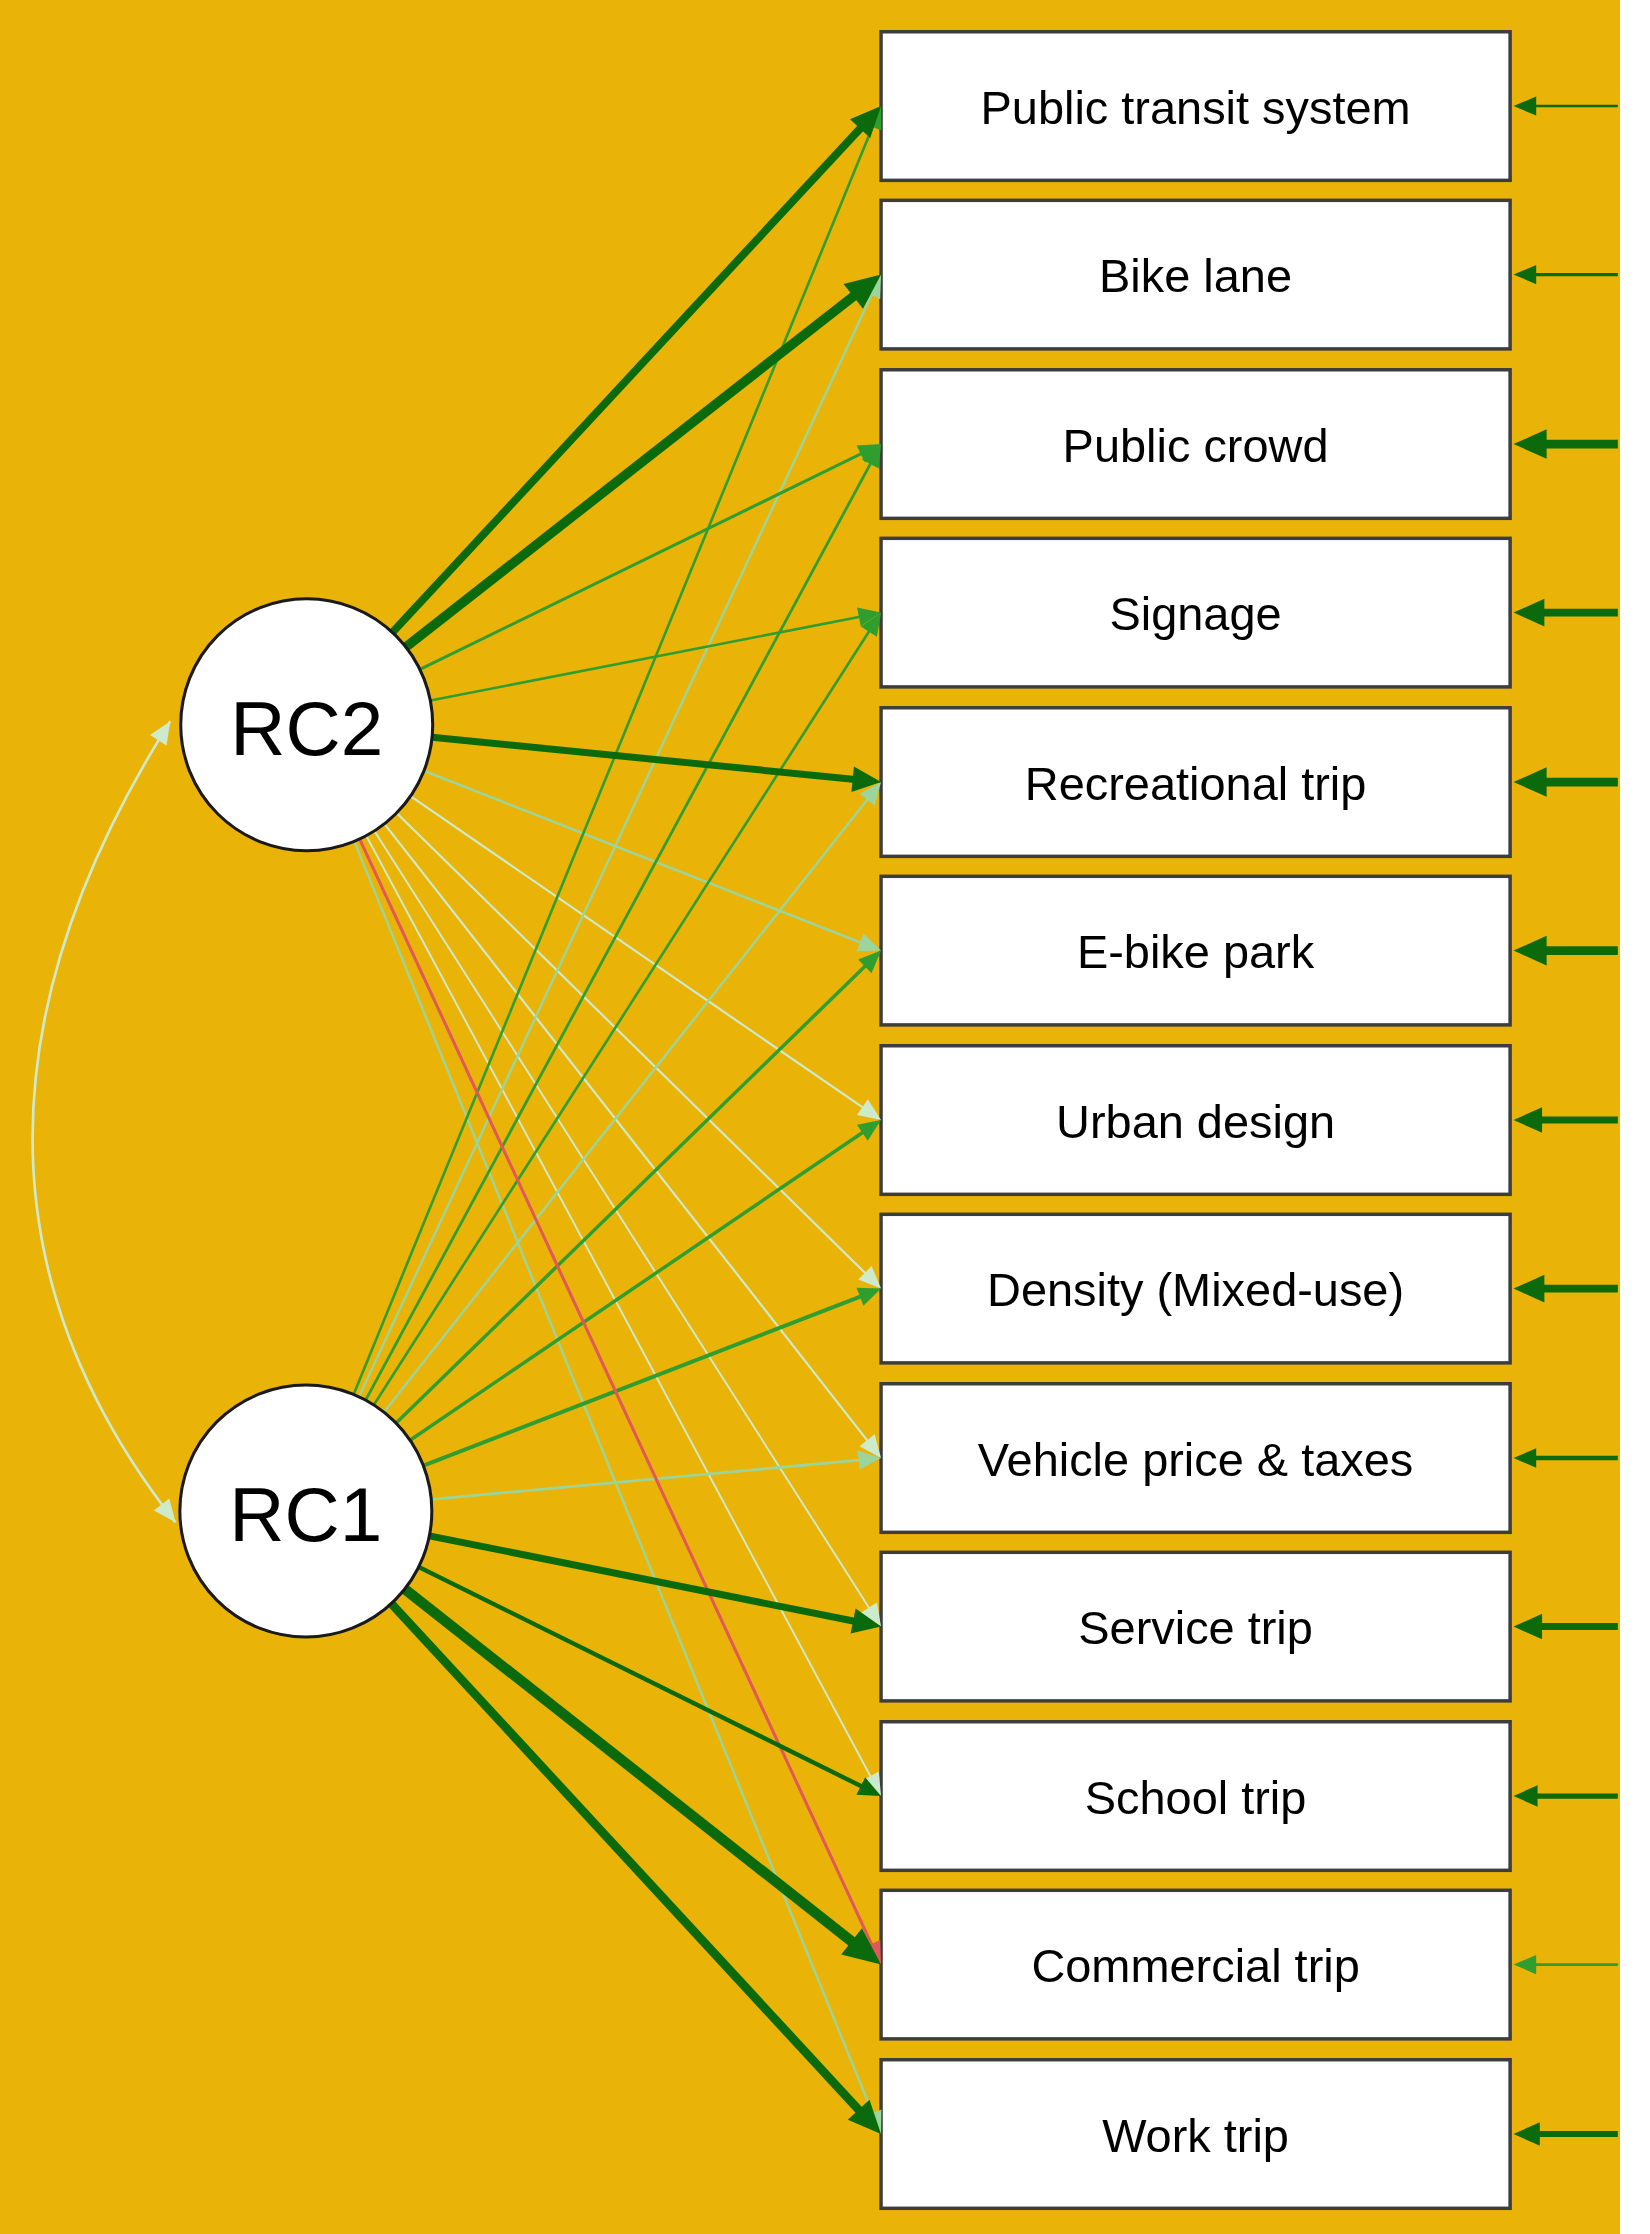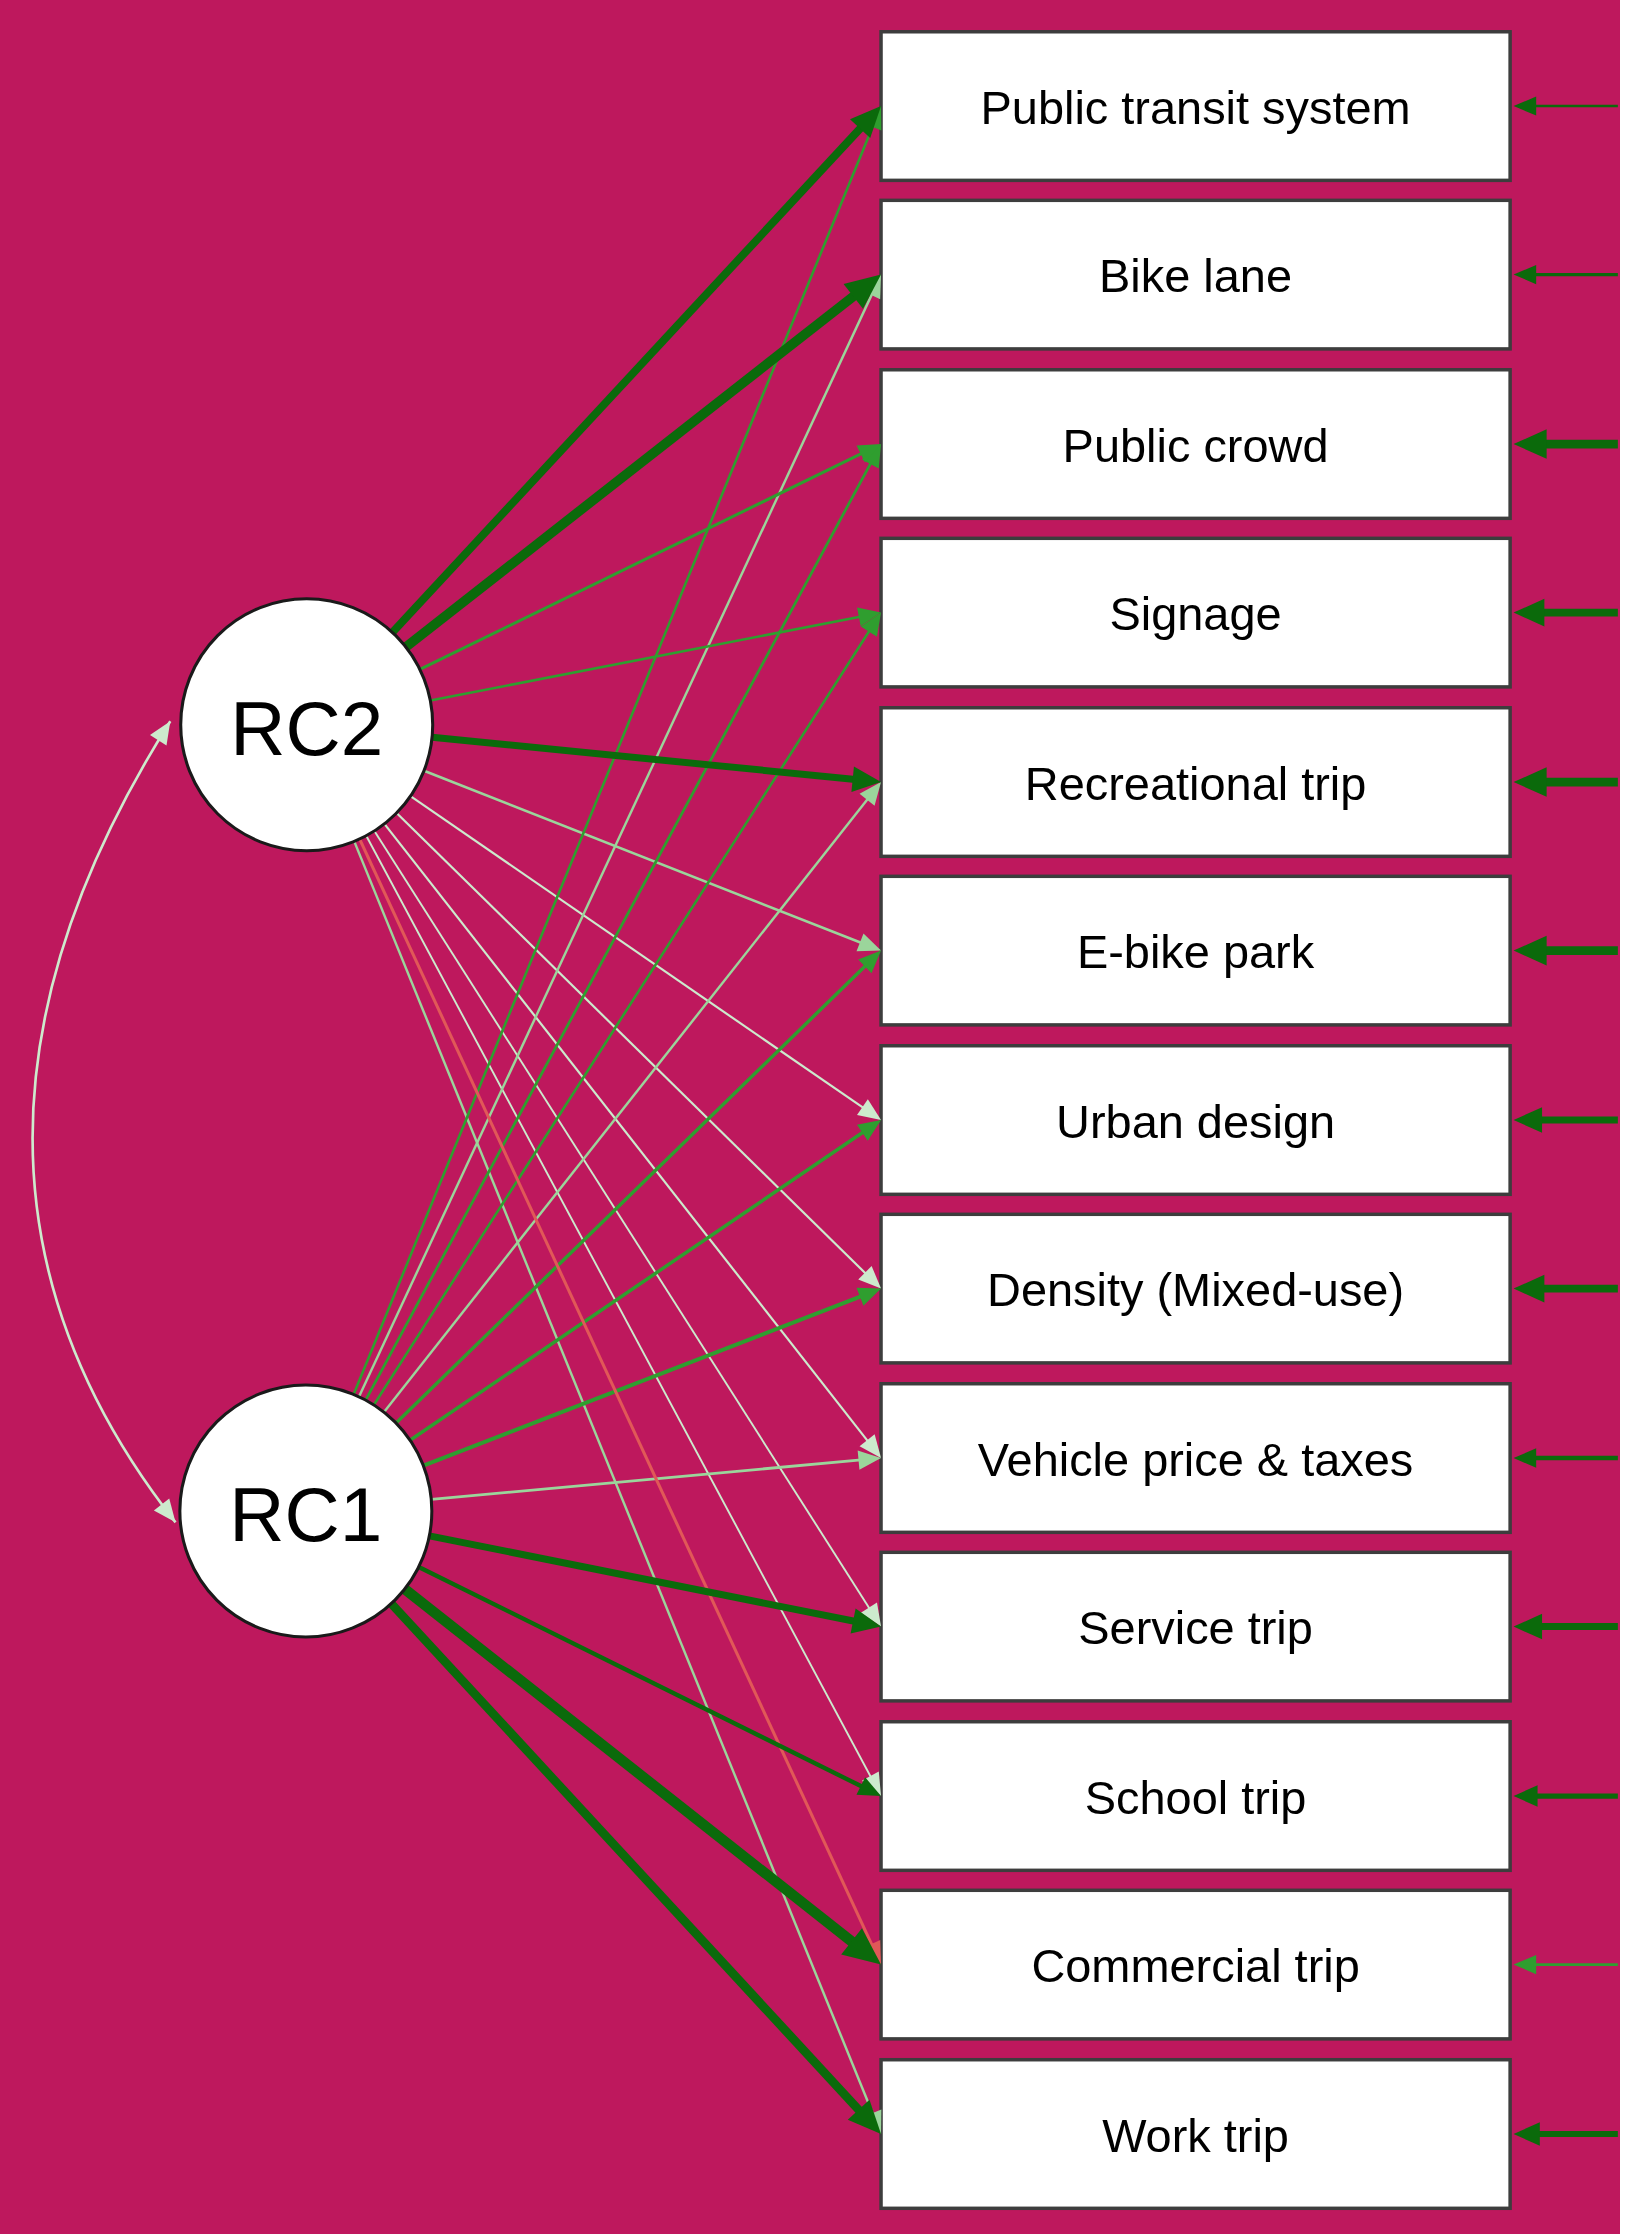--- a/index.html
+++ b/index.html
@@ -1,16 +1,16 @@
 <!DOCTYPE html>
 <html style="font-size:14px"><head>
 <meta charset="utf-8">
 <style>
   html,body{margin:0;padding:0;background:#ffffff;}
-  #stage{position:relative;width:1620px;height:2234px;background:#be185d;overflow:hidden;}
+  #stage{position:relative;width:1620px;height:2234px;background:#eab308;overflow:hidden;}
   svg{position:absolute;left:0;top:0;}
   text{font-family:"Liberation Sans","DejaVu Sans",sans-serif;}
 </style>
 </head>
 <body>
 
 <div id="stage">
   <svg id="diagram" xmlns="http://www.w3.org/2000/svg" viewBox="0 0 1899 2571" width="1650" height="2234">
       <g>
         <g>

